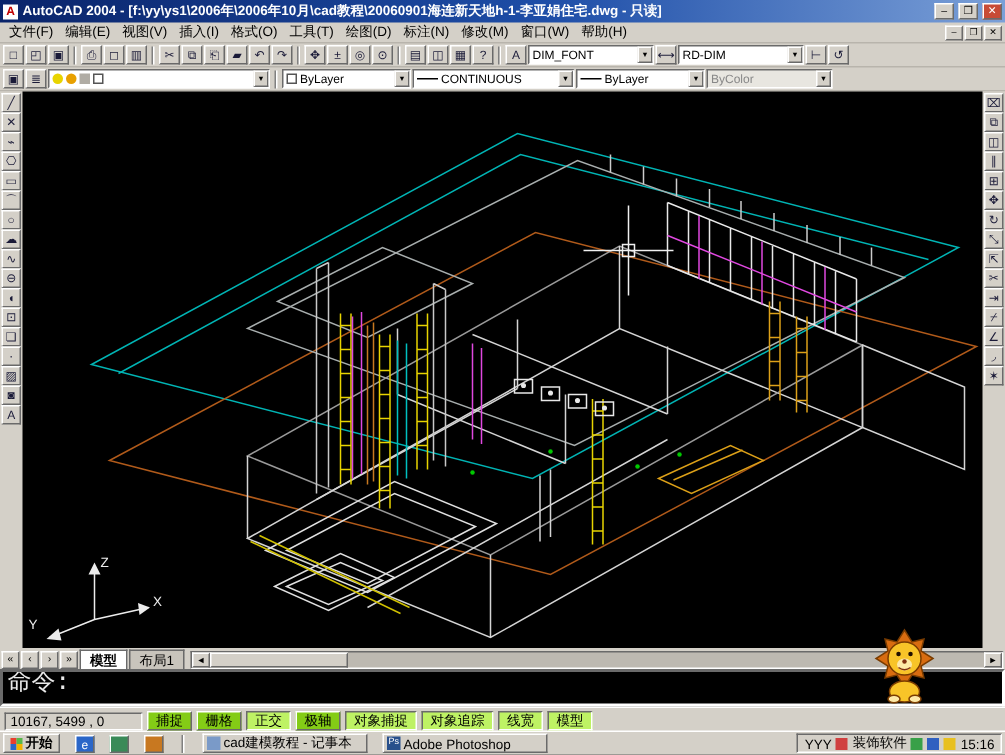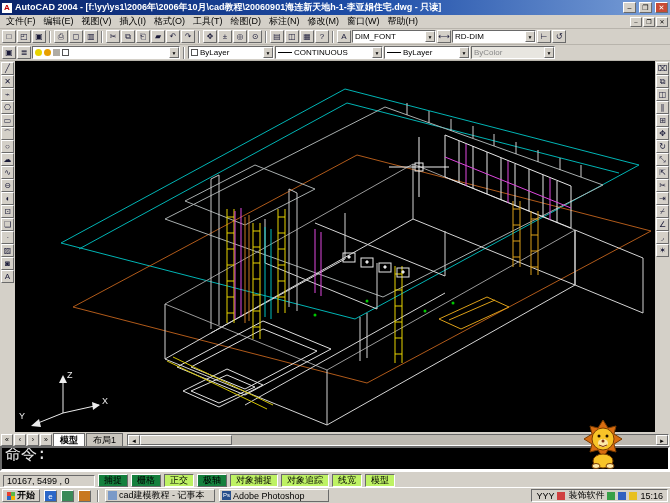--- a/index.html
+++ b/index.html
@@ -41,25 +41,25 @@
 .tab.active{background:#ffffff;font-weight:bold;}
 .hscroll{flex:1;height:12px;display:flex;align-items:stretch;background:#bdb9b1;margin-left:3px;}
 .scrbtn{width:12px;background:#d4d0c8;font-size:6px;line-height:10px;text-align:center;flex:0 0 auto;}
 .hthumb{width:92px;background:#d4d0c8;flex:0 0 auto;}
 
 .cmd{height:25px;background:#000;border:2px solid;border-color:#6a6a6a #fff #fff #6a6a6a;padding:0 3px;overflow:hidden;}
 .cmdline{font-family:"DejaVu Sans Mono","Liberation Mono",monospace;font-size:16px;line-height:11px;color:#e8e8e8;white-space:pre;}
 
 .statusbar{height:16px;display:flex;align-items:flex-end;gap:3px;padding:0 3px;border-top:1px solid #fff;}
 .coords{width:92px;height:12px;line-height:10px;padding:0 3px;background:#d4d0c8;flex:0 0 auto;}
-.toggle{height:13px;line-height:11px;padding:0 5px;background:#15803d;flex:0 0 auto;}
+.toggle{height:13px;line-height:11px;padding:0 5px;background:#84cc16;flex:0 0 auto;}
 .toggle.down{border-color:#6a6a6a #fff #fff #6a6a6a;background:#bef264;}
 .statusbar .spacer{flex:1;}
 
-.taskbar{height:16px;display:flex;align-items:center;gap:4px;padding:1px 2px;border-top:1px solid #fff;background:#d4d0c8;}
+.taskbar{height:16px;display:flex;align-items:center;gap:10px;padding:1px 2px;border-top:1px solid #fff;background:#d4d0c8;}
 .startbtn{height:13px;display:flex;align-items:center;gap:2px;padding:0 4px;font-weight:bold;background:#d4d0c8;flex:0 0 auto;}
 .startlogo{width:8px;height:8px;display:grid;grid-template-columns:4px 4px;grid-template-rows:4px 4px;flex:0 0 auto;}
 .startlogo i{display:block;}
 .qbtn{width:13px;height:12px;font-size:8px;line-height:11px;text-align:center;background:#d4d0c8;flex:0 0 auto;color:#fff;}
 .task{width:110px;height:13px;display:flex;align-items:center;gap:2px;padding:0 2px;background:#d4d0c8;overflow:hidden;white-space:nowrap;flex:0 0 auto;}
 .task.active{border-color:#6a6a6a #fff #fff #6a6a6a;background:#e6e2da;font-weight:bold;}
 .ticon{width:9px;height:9px;font-size:6px;line-height:9px;text-align:center;color:#fff;flex:0 0 auto;}
 .tray{margin-left:auto;height:13px;display:flex;align-items:center;gap:3px;padding:0 4px;flex:0 0 auto;}
 .trayicon{width:8px;height:8px;flex:0 0 auto;}
 .lion{position:absolute;left:576px;top:412px;width:54px;height:58px;z-index:50;}

